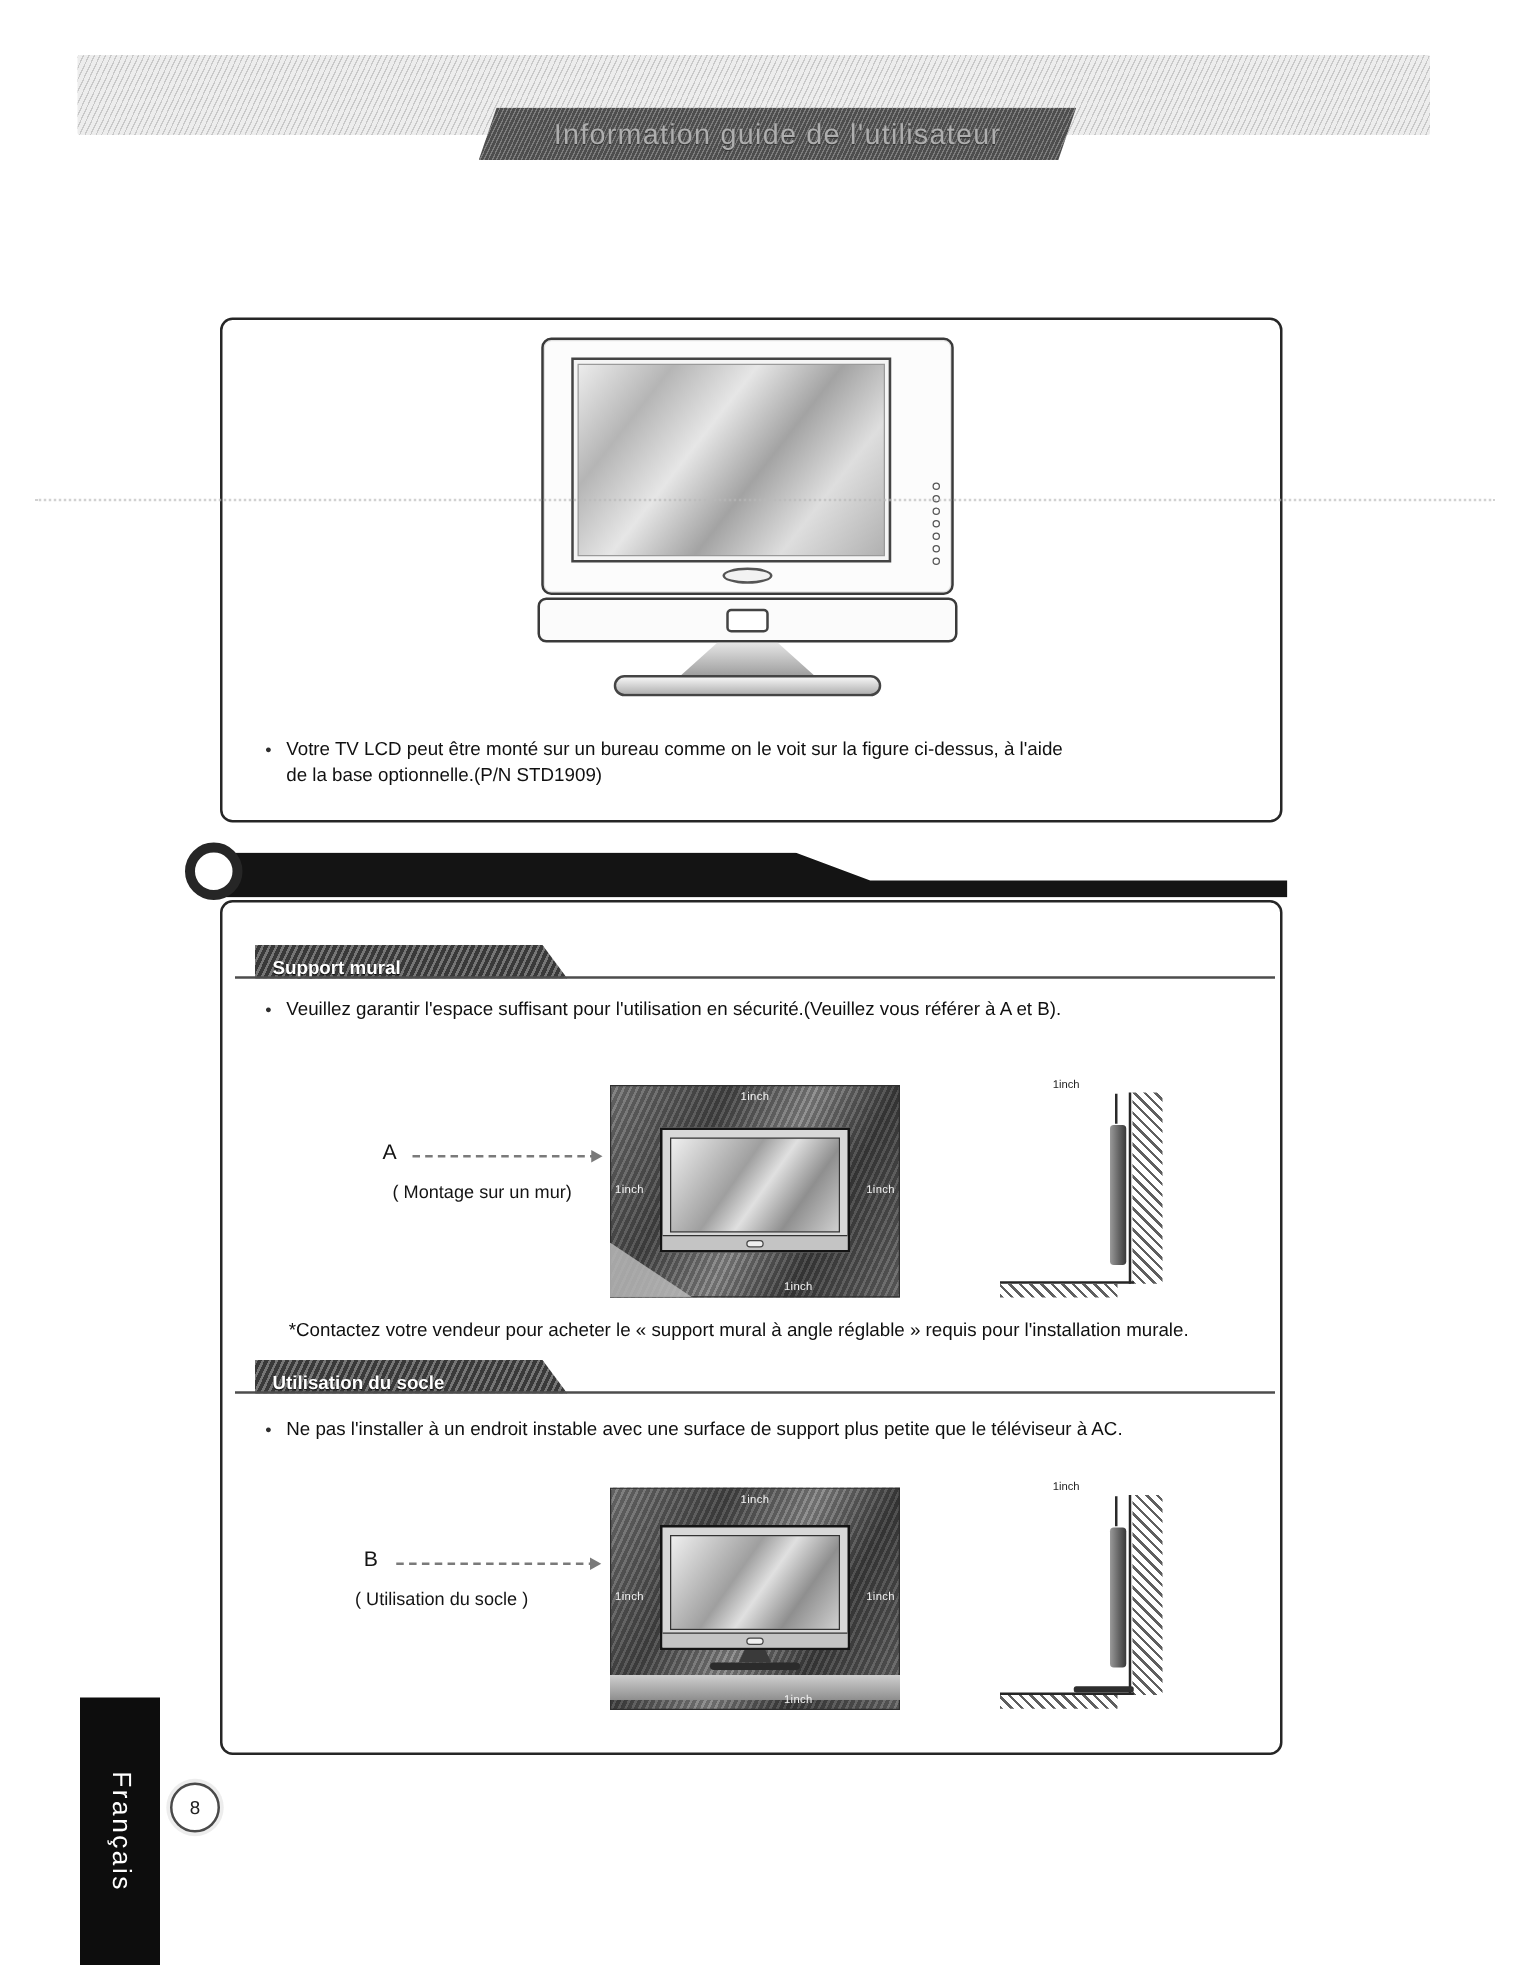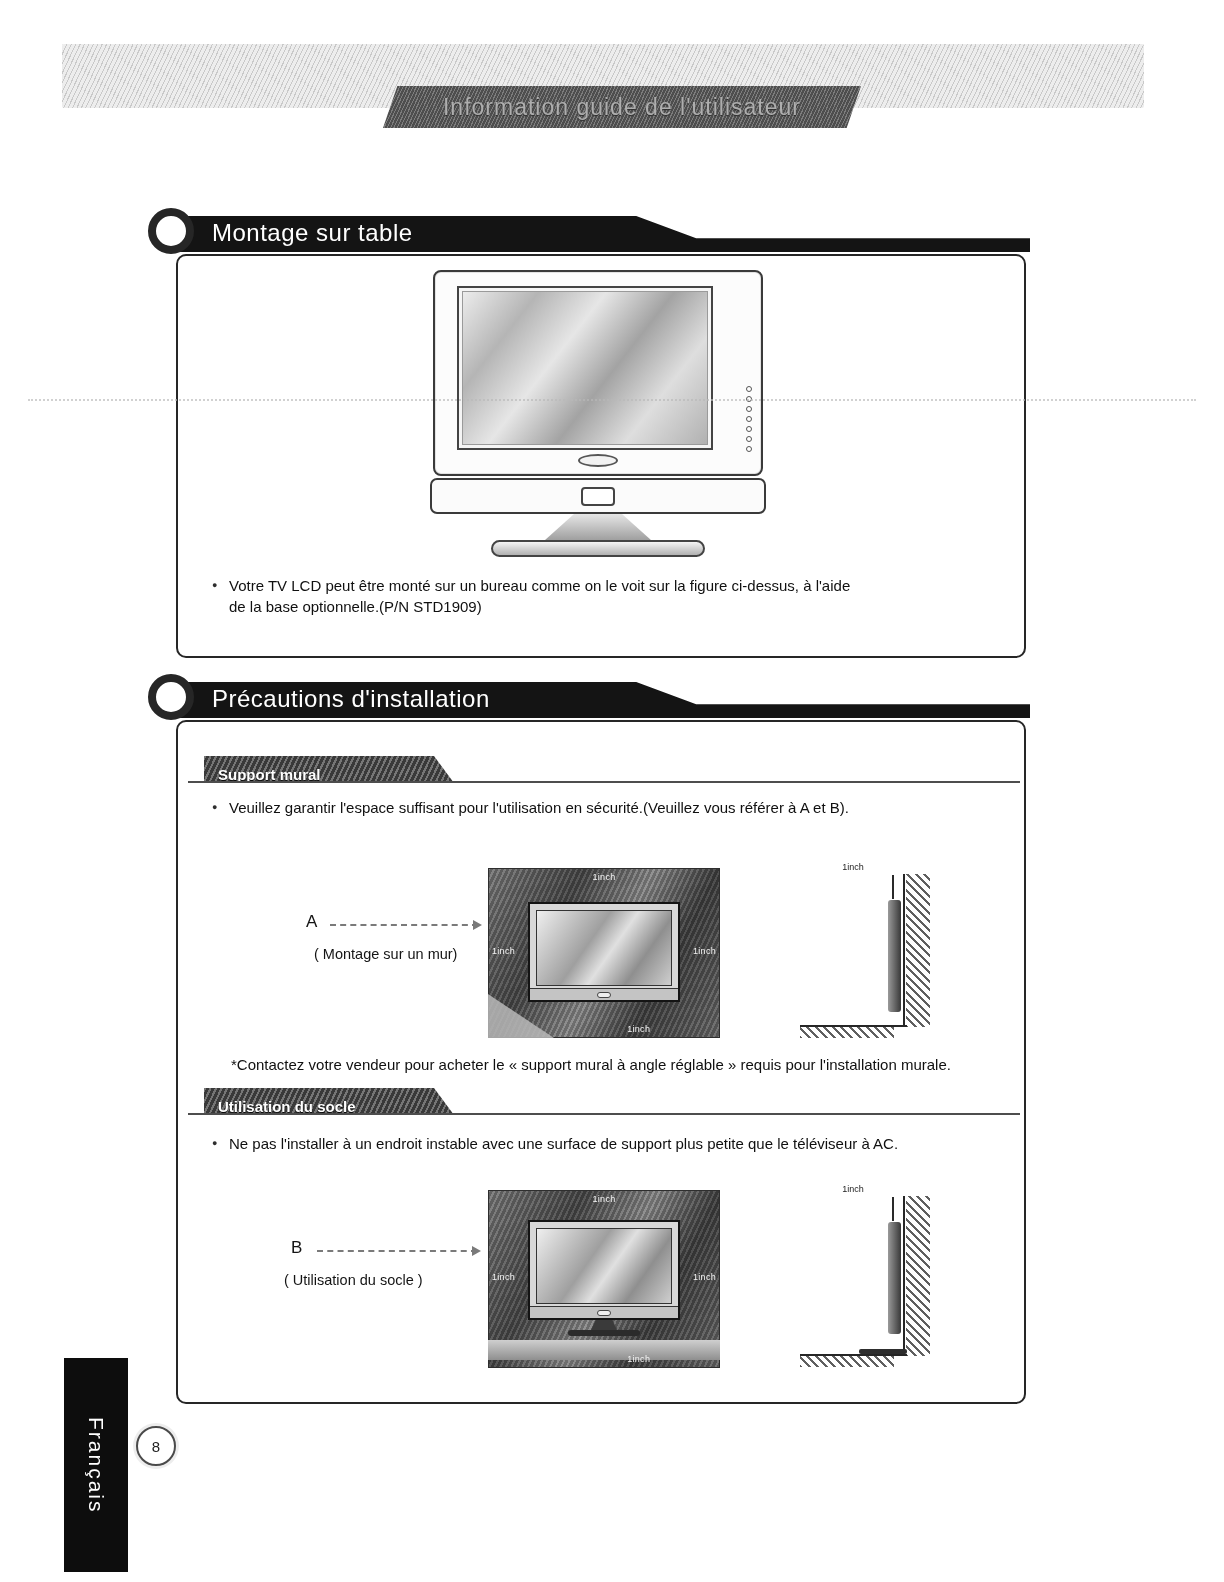--- a/index.html
+++ b/index.html
@@ -56,21 +56,21 @@
     background: linear-gradient(#e6e6e6,#9a9a9a); }
   .tv-base { position:absolute; left:63px; top:270px; width:214px; height:17px;
     border:2px solid #444; border-radius:9px; background: linear-gradient(#f5f5f5,#b1b1b1); }
 
   
   .bullets { position:absolute; list-style:none; }
   .bullets li { position:relative; padding-left:17px; font-size:15px; line-height:1.38;
     color:#101010; margin-bottom:9px; }
   .bullets li::before { content:"●"; position:absolute; left:0; top:3px; font-size:9px; color:#2e2e2e; }
   #bullets-montage { left:34px; top:320px; width:700px; }
-  #bullets-montage li:first-child { max-width:655px; margin-bottom:13px; }
+  #bullets-montage li:first-child { max-width:655px; margin-bottom:13px;margin-top:14px; }
   #bullets-mural { left:34px; top:76px; width:730px; }
   #bullets-mural li { margin-bottom:3px; }
   #bullets-mural li:nth-child(2) { max-width:695px; }
   #bullets-socle { left:34px; top:412px; width:800px; }
   #bullets-socle li { margin-bottom:3px; }
 
   
   .sub-banner { position:absolute; left:26px; width:250px; height:27px;
     background: repeating-linear-gradient(115deg, #767676 0 2px, #393939 2px 5px);
     clip-path: polygon(0 0, 92% 0, 100% 100%, 0 100%);
@@ -146,25 +146,20 @@
 
 <div class="page">
 
   <div class="top-band"></div>
   <div class="title-banner">
     <span>Information guide de l'utilisateur</span>
   </div>
 
   <div class="scan-line"></div>
 
-  <div class="sec-header" style="top:208px;">
-    <div class="sec-banner"></div>
-    <div class="sec-circle"></div>
-    <div class="sec-title">Montage sur table</div>
-  </div>
 
   <div class="content-box" id="box1">
 
     <div class="tv">
       <div class="tv-body">
         <div class="tv-screen"></div>
         <div class="tv-buttons">
           <i></i>
           <i></i>
           <i></i>
@@ -183,21 +178,20 @@
     </div>
 
     <ul class="bullets" id="bullets-montage">
       <li>Votre TV LCD peut être monté sur un bureau comme on le voit sur la figure ci-dessus, à l'aide de la base optionnelle.(P/N STD1909)</li>
     </ul>
   </div>
 
   <div class="sec-header" style="top:674px;">
     <div class="sec-banner"></div>
     <div class="sec-circle"></div>
-    <div class="sec-title">Précautions d'installation</div>
   </div>
 
   <div class="content-box" id="box2">
 
     <div class="sub-banner" style="top:34px;">
       <span>Support mural</span>
     </div>
     <div class="sub-rule" style="top:59px;"></div>
 
     <ul class="bullets" id="bullets-mural">

